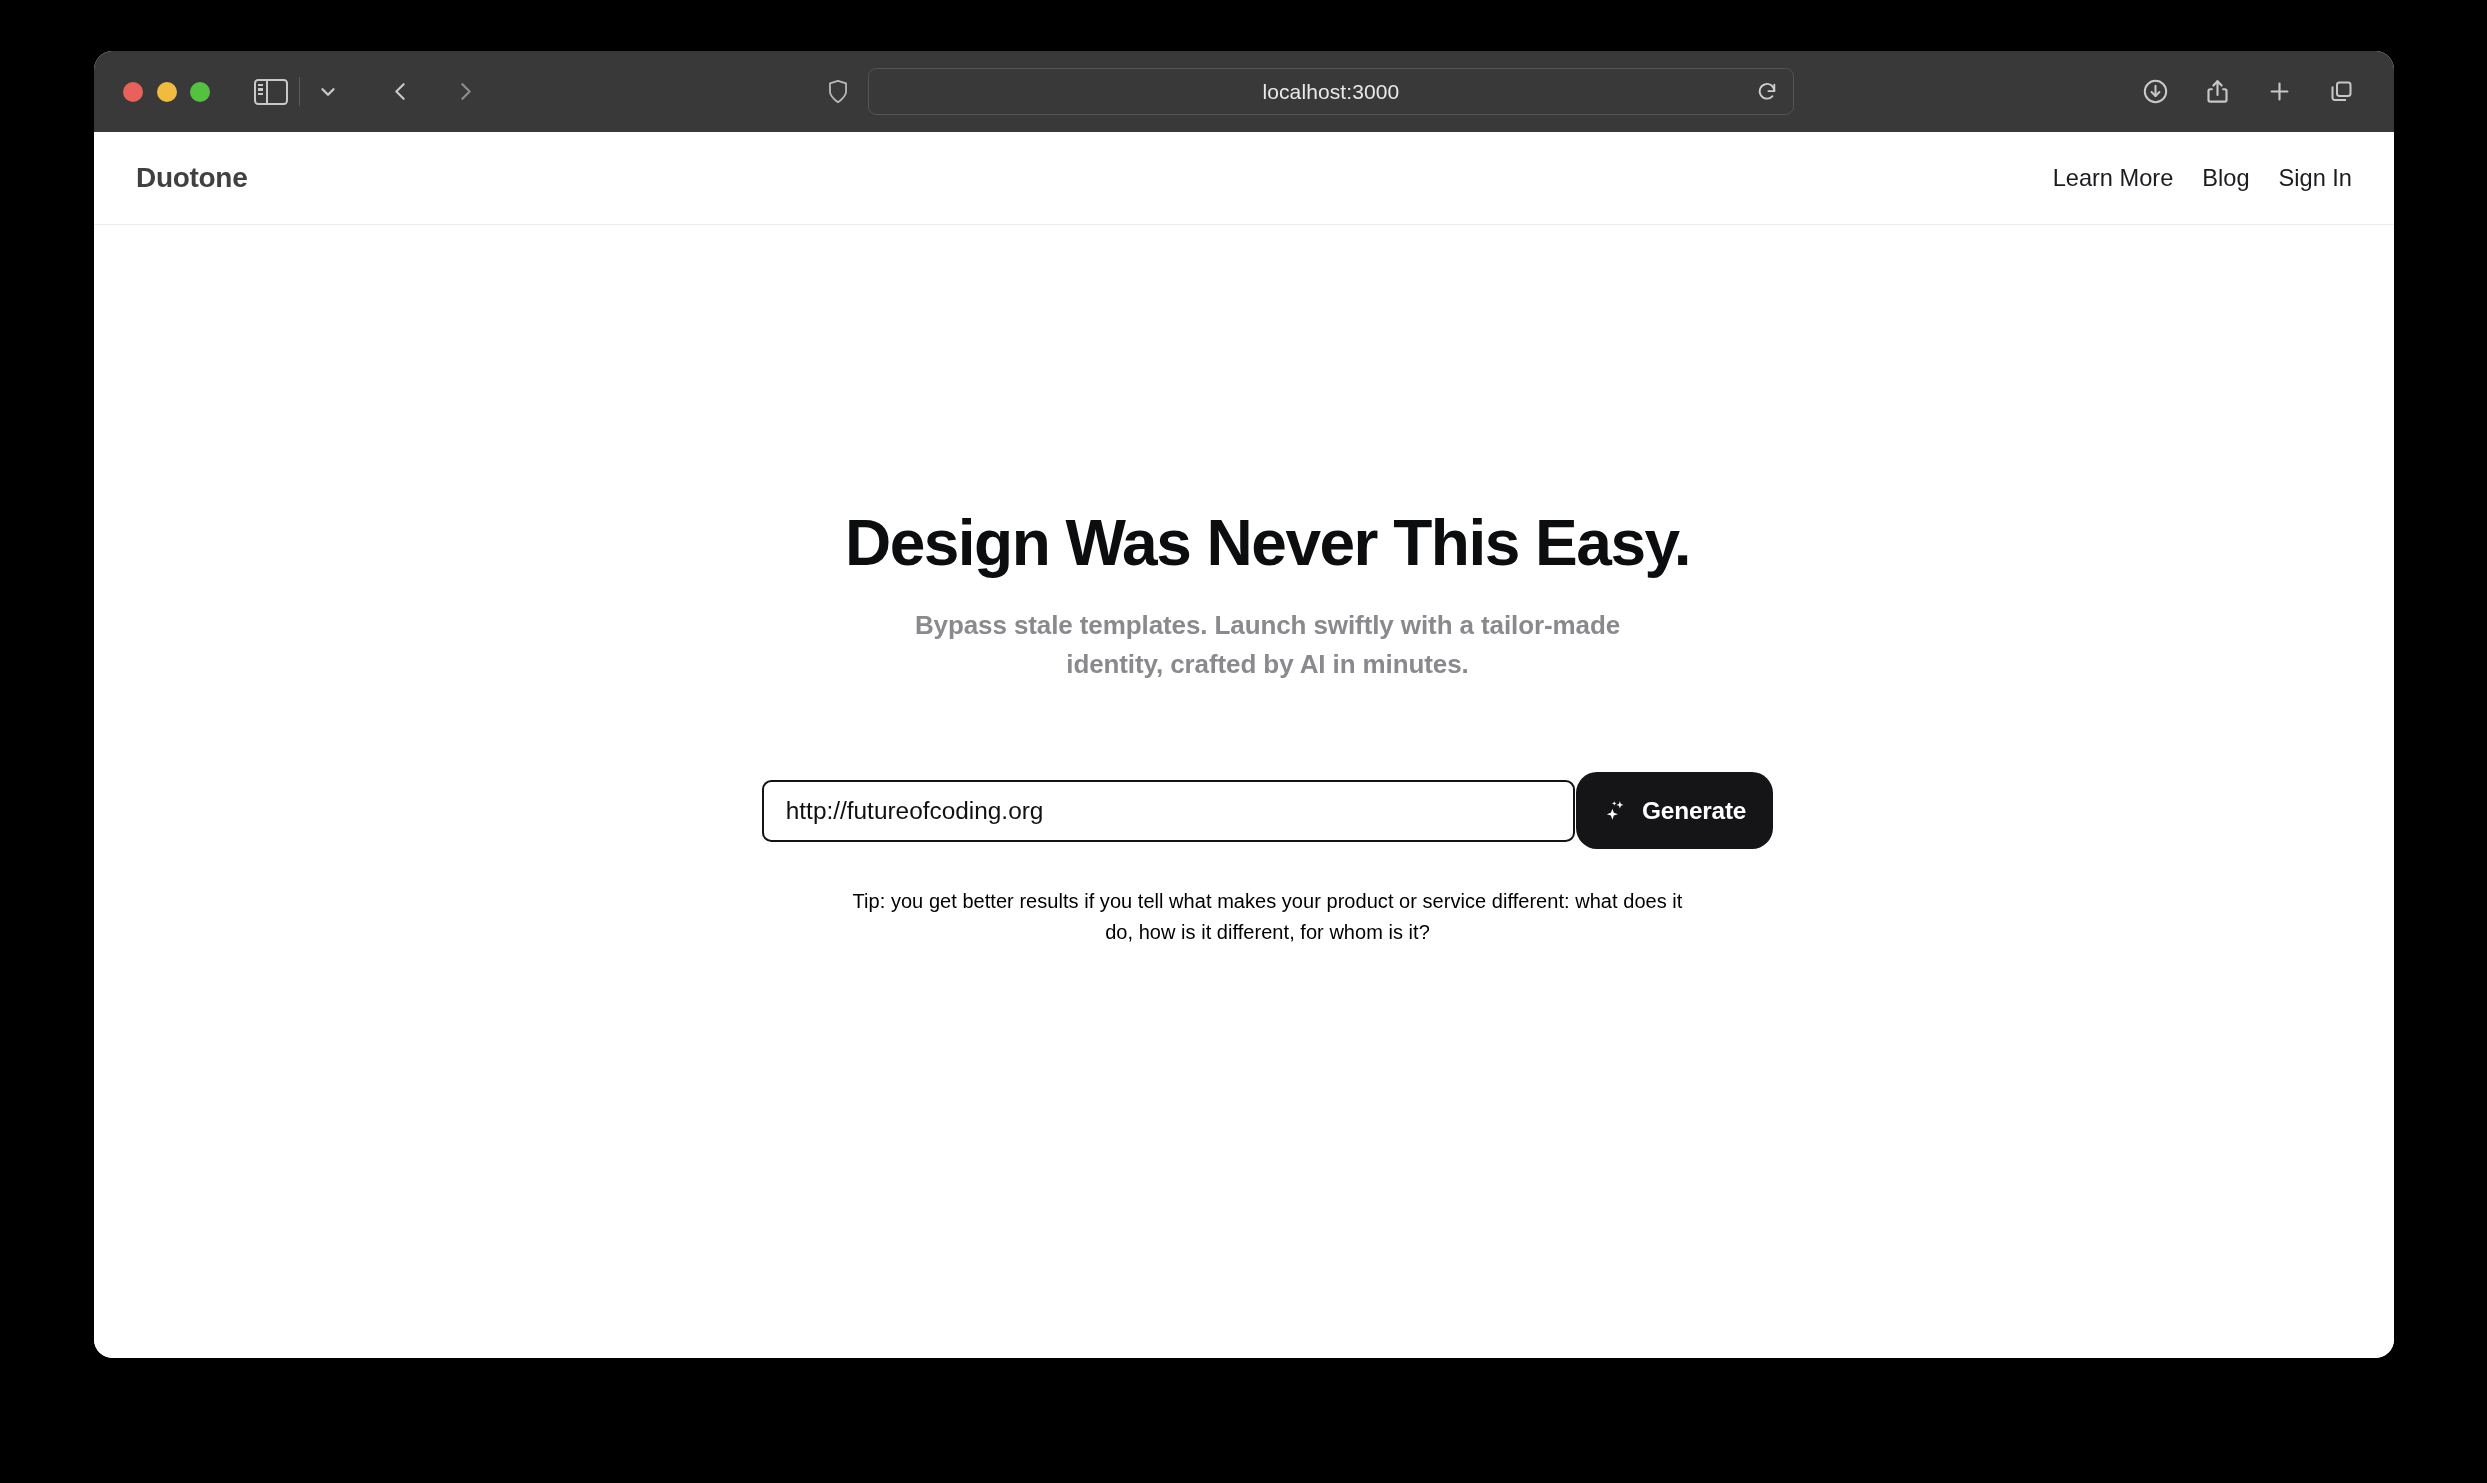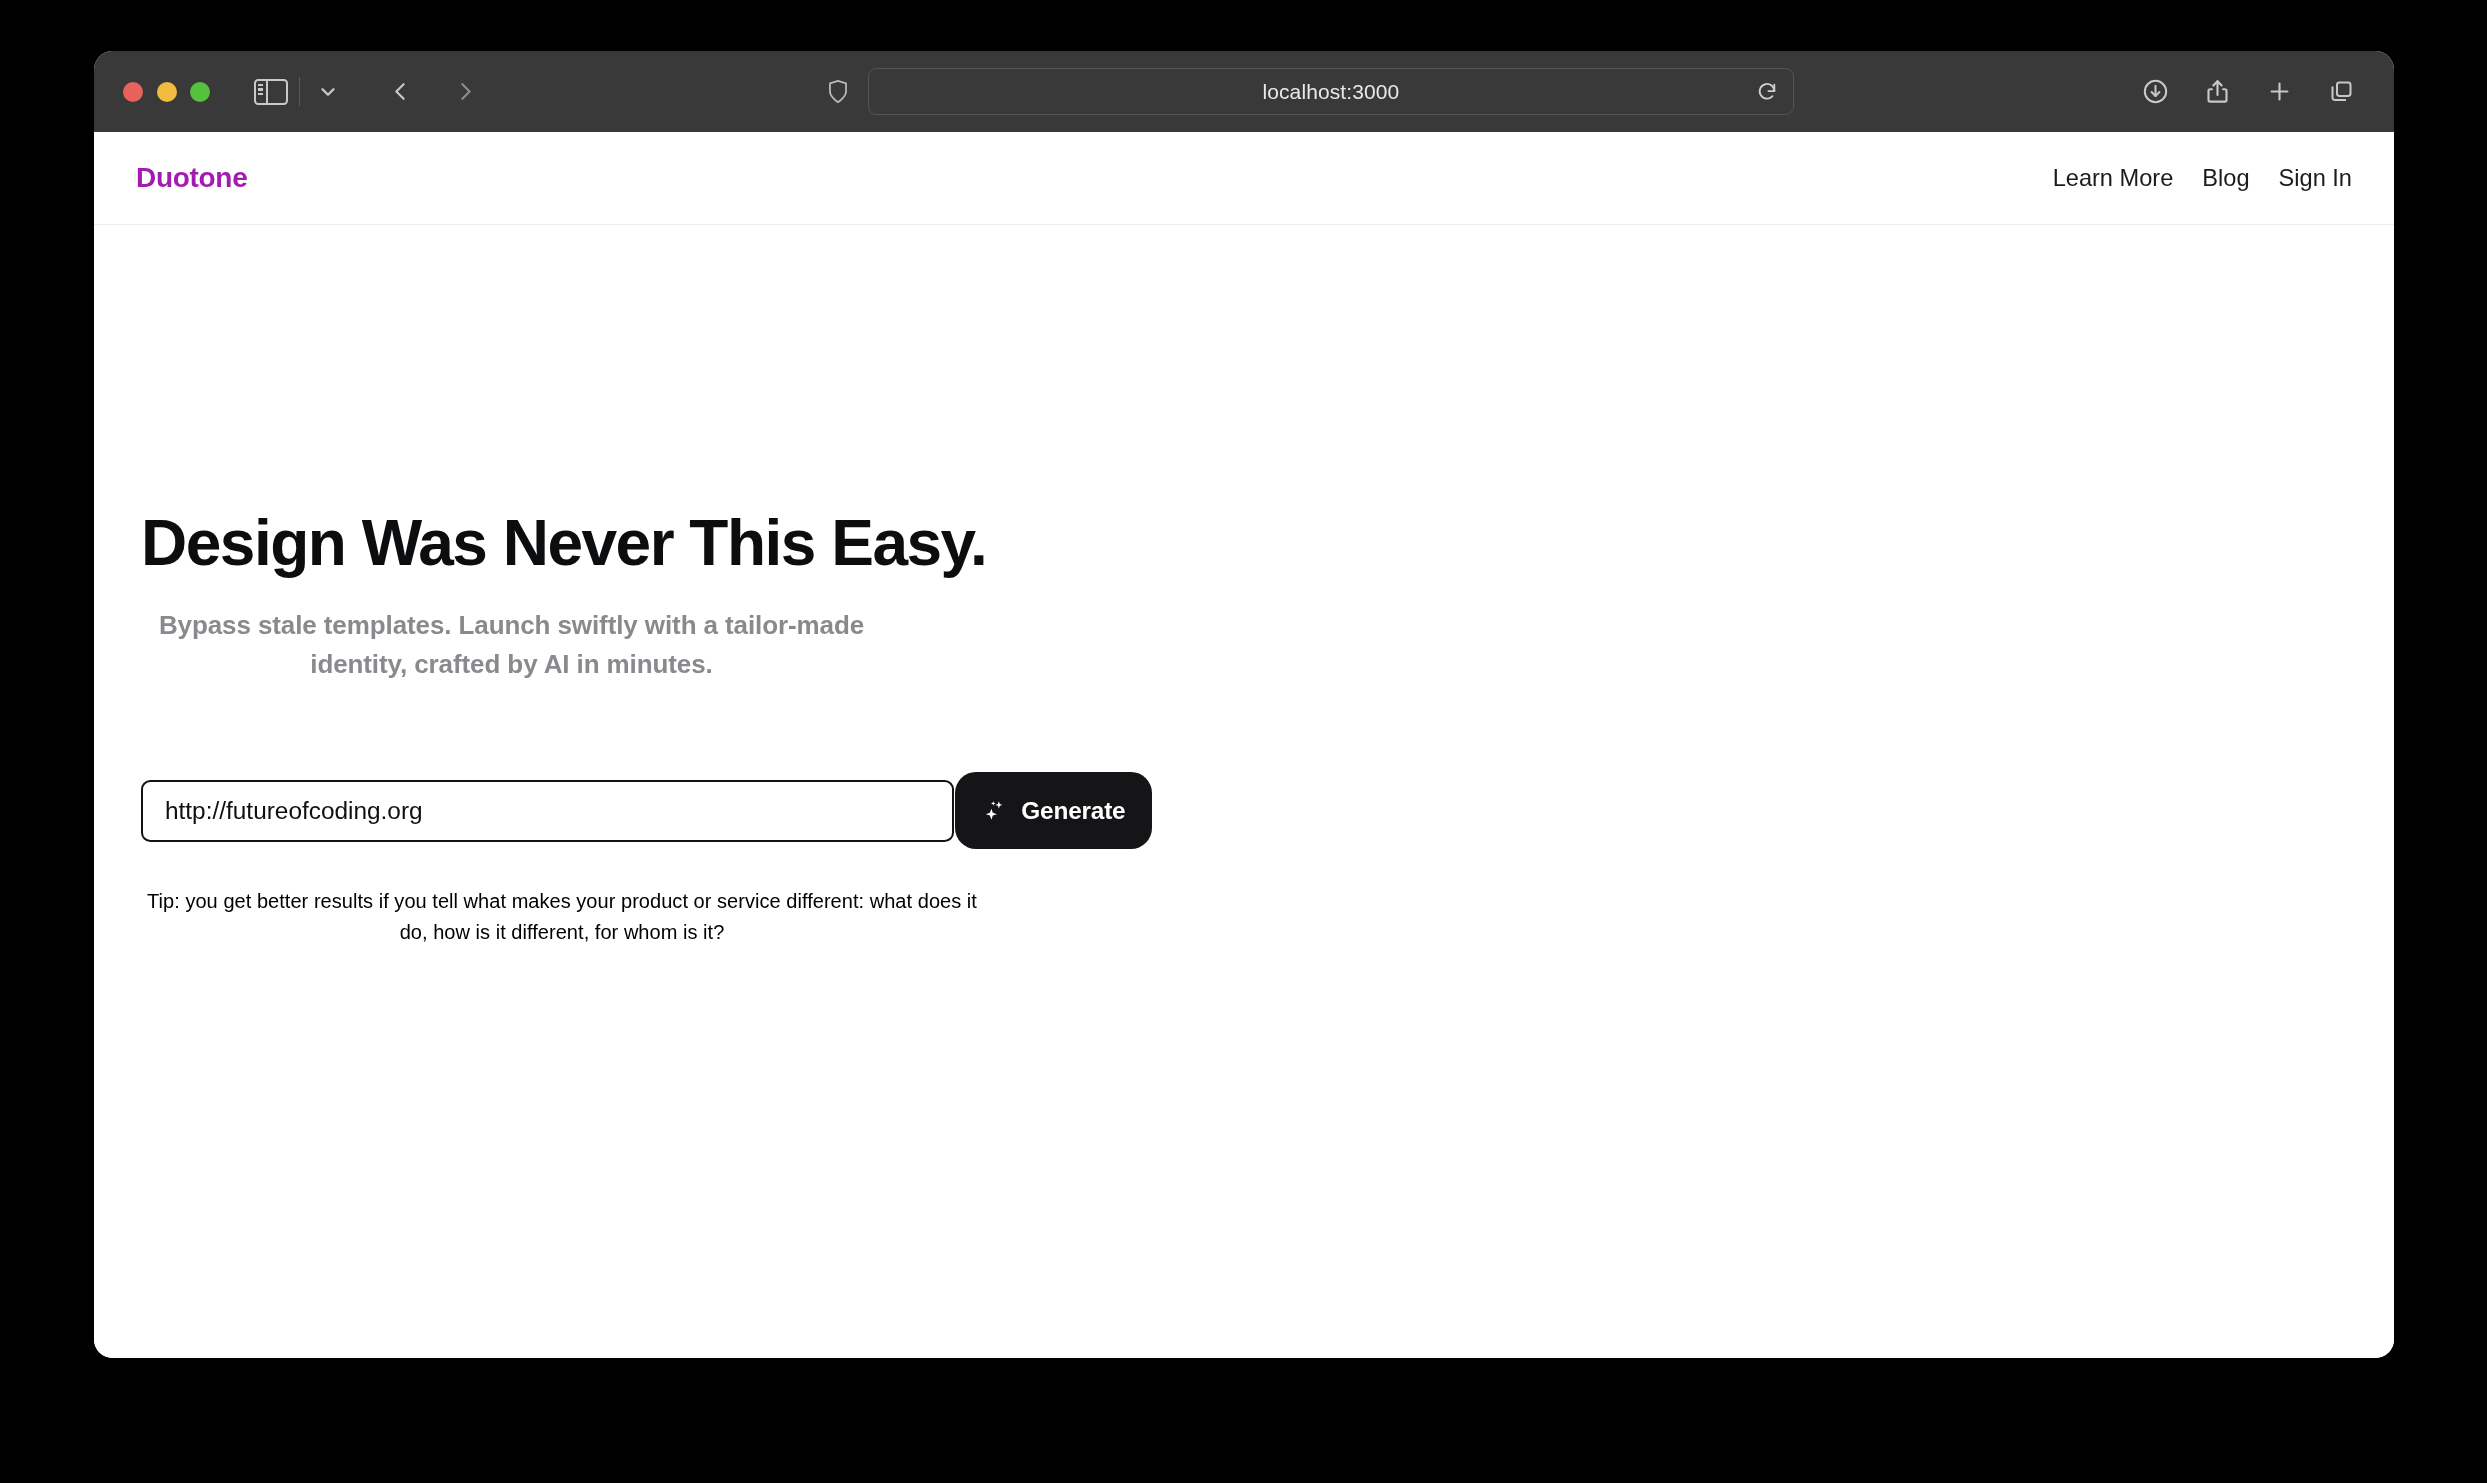--- a/index.html
+++ b/index.html
@@ -117,35 +117,35 @@
     height: 93px;
     border-bottom: 0.8px solid #ececf0;
     display: flex;
     align-items: center;
     justify-content: space-between;
     padding: 0 42px;
   }
   .brand {
     font-size: 28px;
     font-weight: 700;
-    color: #a21caf;
+    color: #404040;
     letter-spacing: -0.3px;
   }
   .nav { display: flex; align-items: center; gap: 29px; }
   .nav-link {
     font-size: 23.6px;
     color: #1b1c1f;
     text-decoration: none;
     font-weight: 400;
   }
 
   .hero {
     display: flex;
     flex-direction: column;
-    align-items: flex-start;
+    align-items: center;
     padding-top: 285px;
     margin-left: 47px;
   }
   .headline {
     font-size: 64px;
     font-weight: 700;
     color: #0c0d0f;
     letter-spacing: -1.5px;
     text-align: center;
     line-height: 1.05;

